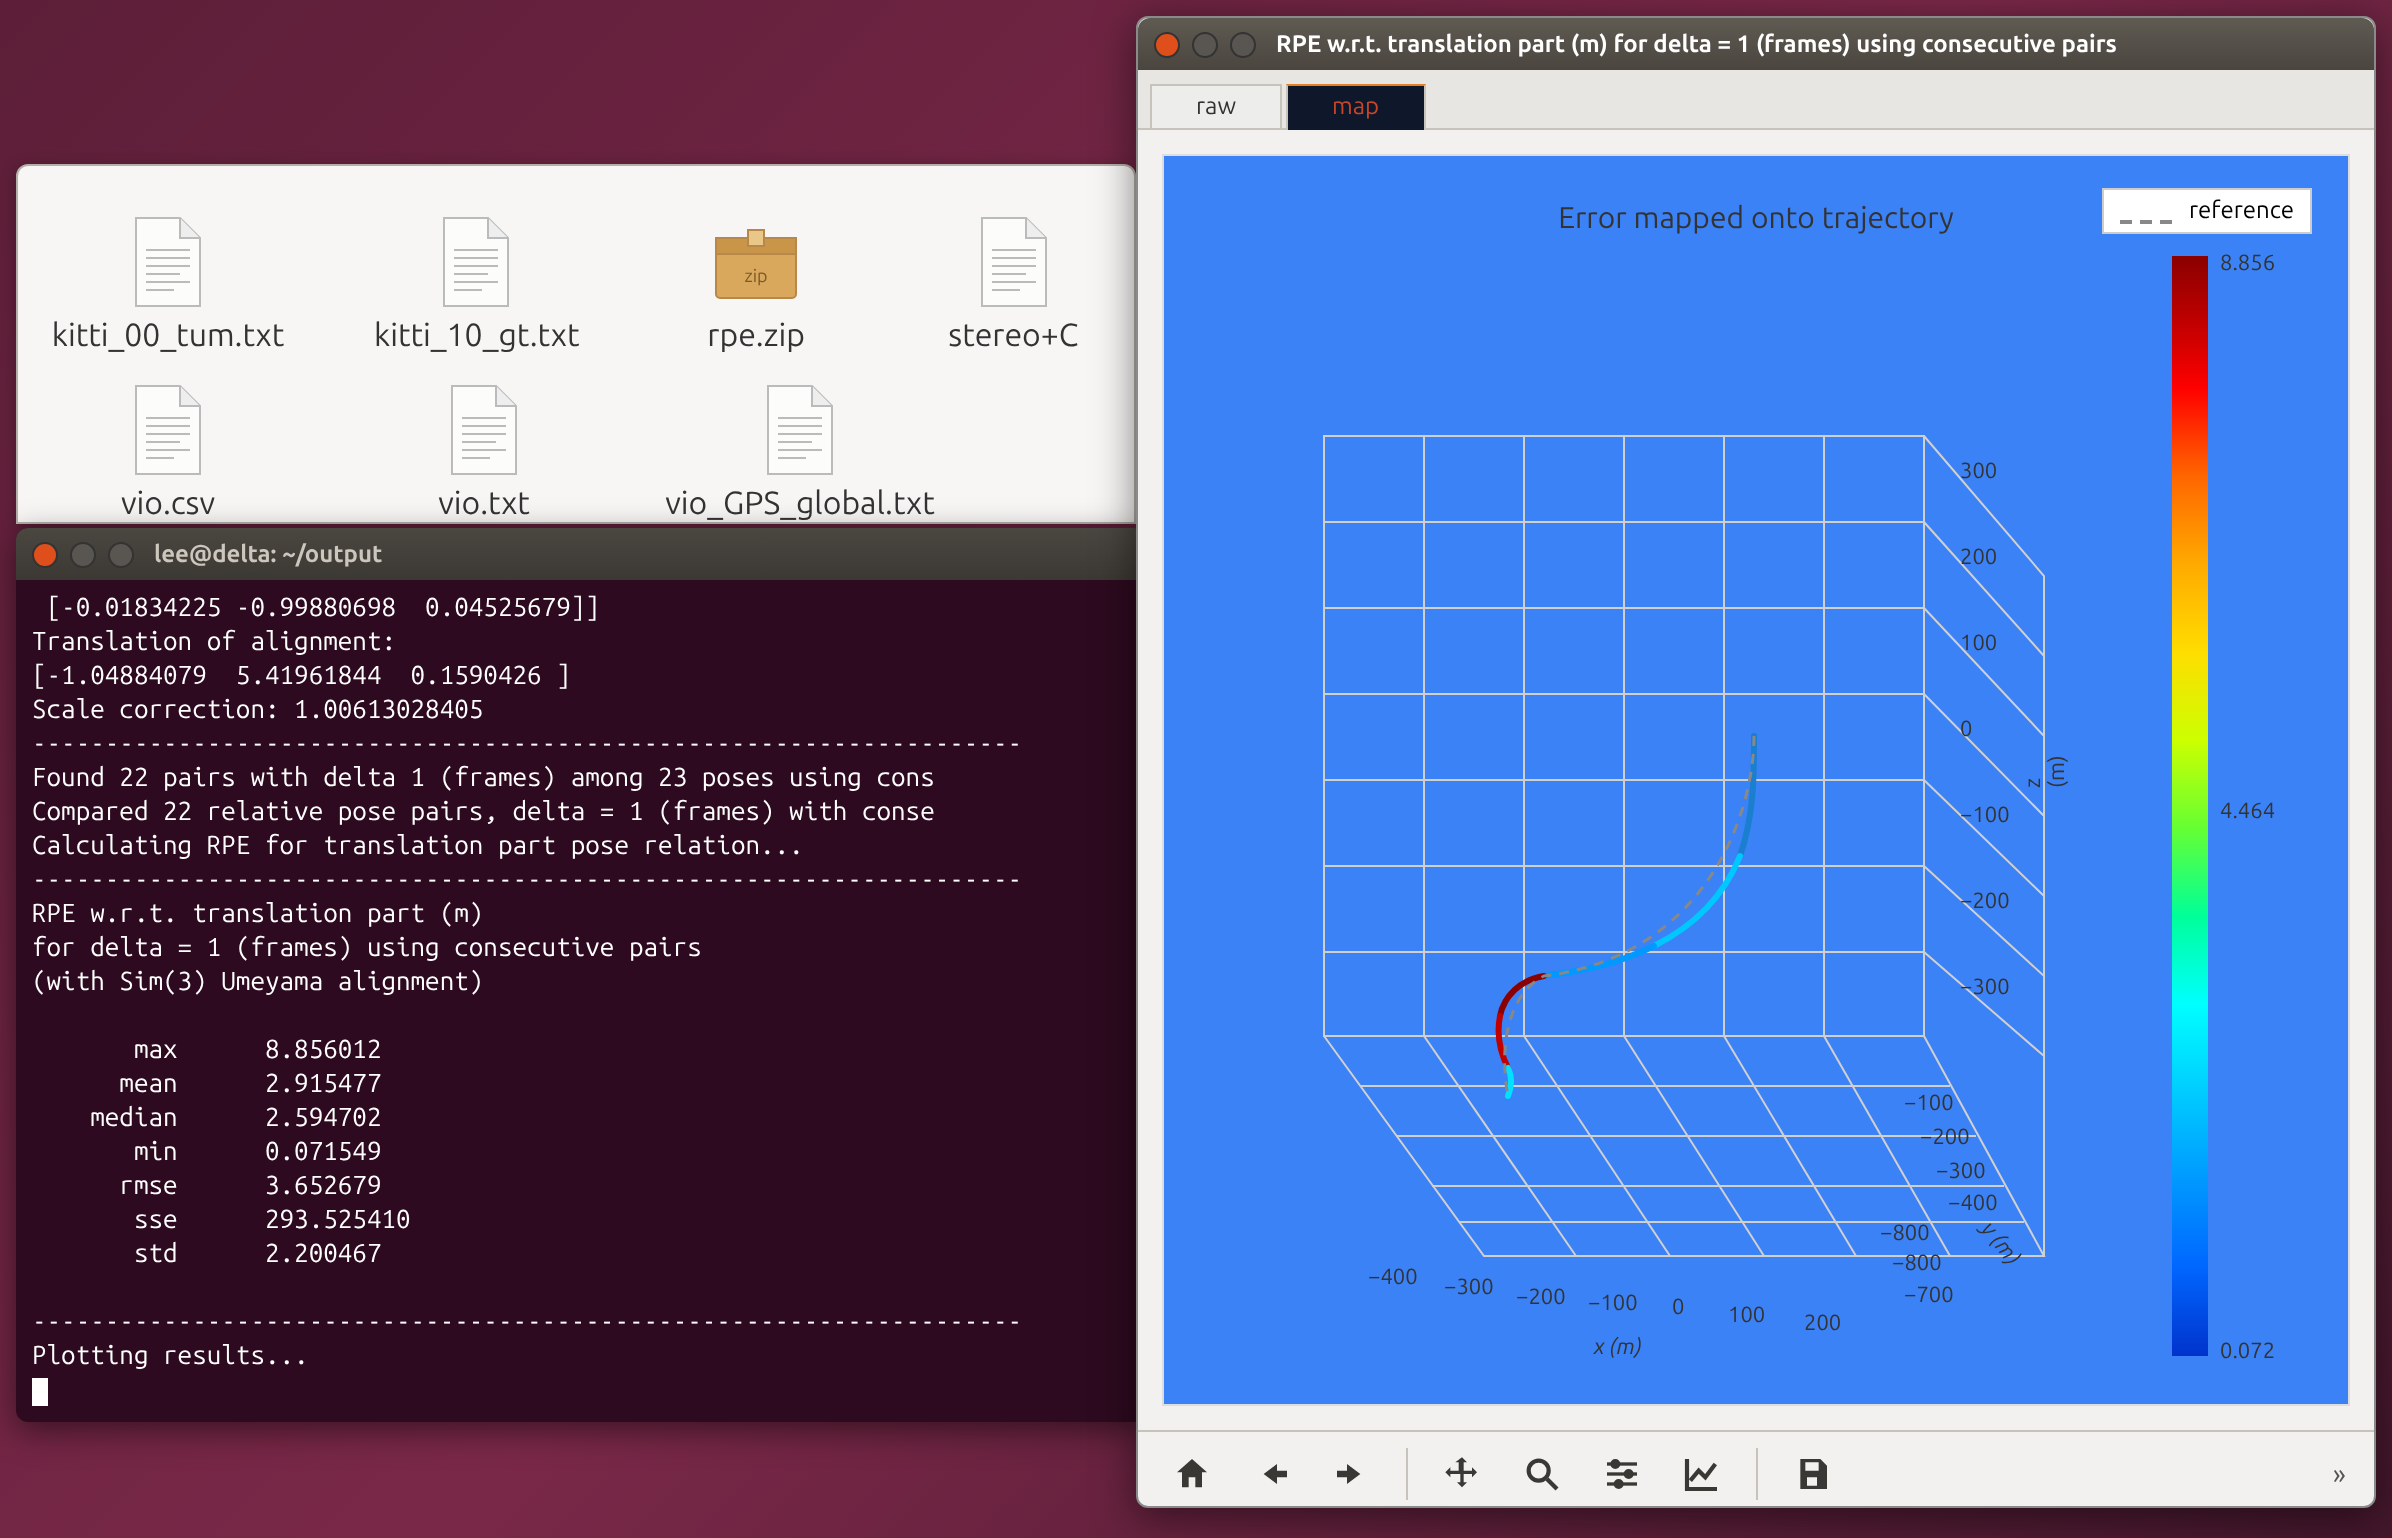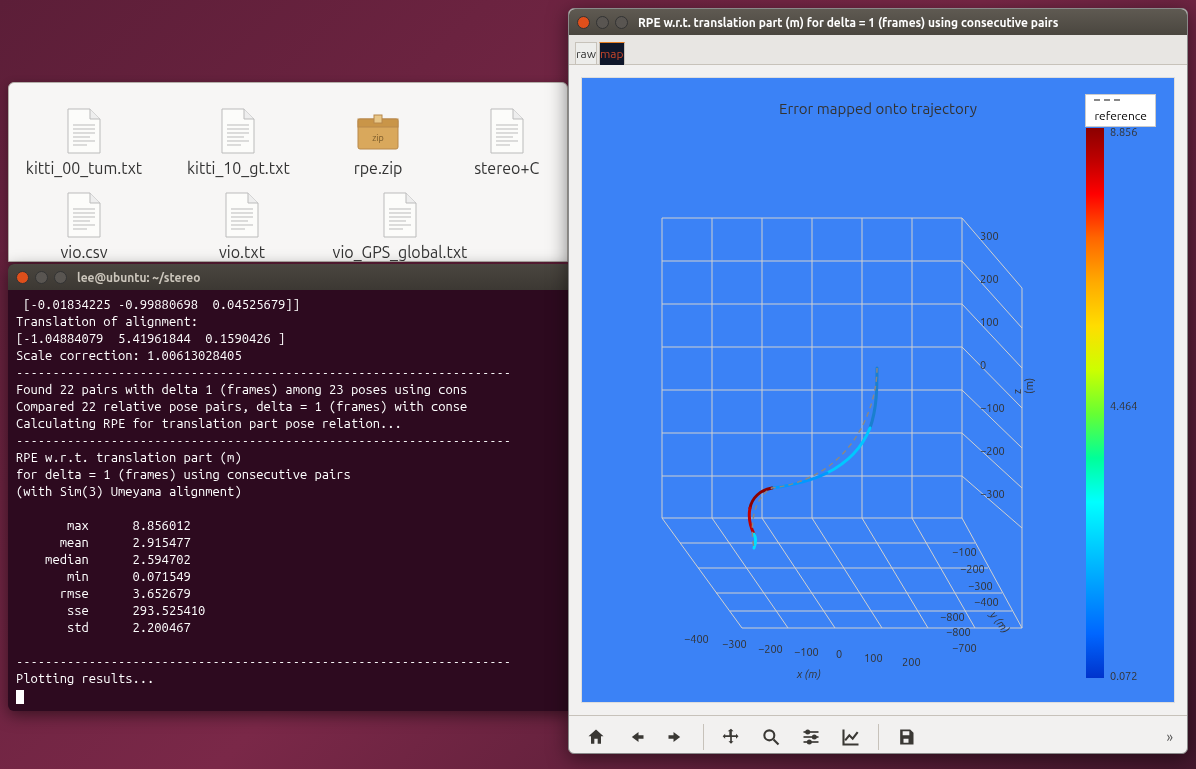--- a/index.html
+++ b/index.html
@@ -47,28 +47,28 @@
   box-shadow: 0 4px 20px rgba(0,0,0,0.5);
 }
 .plot-titlebar {
   height: 26px; background: linear-gradient(#5f5a52,#4a463f);
   display: flex; align-items: center; padding: 0 8px; gap: 6px;
   border-radius: 6px 6px 0 0;
 }
 .plot-title { color: #fff; font-size: 12px; font-weight: bold; margin-left: 4px; white-space: nowrap; overflow: hidden; }
 
 .tabstrip { height: 30px; background: #e8e6e3; border-bottom: 1px solid #c7c2ba; display: flex; align-items: flex-end; padding-left: 6px; }
-.tab { padding: 4px 0; font-size: 12px; color: #333; background: #ededeb; border: 1px solid #c7c2ba; border-bottom: none; margin-right: 2px; cursor: pointer; }
+.tab { padding: 4px 22px; font-size: 12px; color: #333; background: #ededeb; border: 1px solid #c7c2ba; border-bottom: none; margin-right: 2px; cursor: pointer; }
 .tab.active { background: #0f172a; color: #c7462a; border-top: 1px solid #e67e22; padding-bottom: 5px; margin-bottom:-1px; }
 
 .plot-area { background: #3b82f6; margin: 12px; height: 626px; position: relative; border: 1px solid #ddd; overflow:hidden;}
 .legend {
   position: absolute; top: 16px; right: 18px; background: #fff;
   border: 1px solid #ccc; padding: 4px 8px; font-size: 12px;
-  display: flex; align-items: flex-start; gap: 8px; z-index:5;flex-direction:column;
+  display: flex; align-items: flex-end; gap: 8px; z-index:5;
 }
 .legend-line { width: 26px; border-top: 2px dashed #888; }
 .chart-title { position: absolute; top: 22px; left: 50%; transform: translateX(-50%); font-size: 15px; color: #333; }
 
 .axes3d {
   position: absolute; left: 40px; top: 70px; width: 410px; height: 530px;
 }
 
 .colorbar { position: absolute; right: 18px; top: 50px; width: 70px; height: 560px; display:flex;text-align:center; }
 .cbar {
@@ -216,21 +216,21 @@
         </div>
       </div>
   </div>
 </div>
 
 <div class="term-window">
   <div class="term-titlebar">
     <div class="tb-btn tb-close"></div>
     <div class="tb-btn"></div>
     <div class="tb-btn"></div>
-    <div class="term-title">lee@ubuntu: ~/stereo</div>
+    <div class="term-title">lee@delta: ~/output</div>
   </div>
   <div class="term-body"><span> [-0.01834225 -0.99880698  0.04525679]]
 Translation of alignment:
 [-1.04884079  5.41961844  0.1590426 ]
 Scale correction: 1.00613028405
 --------------------------------------------------------------------
 Found 22 pairs with delta 1 (frames) among 23 poses using cons
 Compared 22 relative pose pairs, delta = 1 (frames) with conse
 Calculating RPE for translation part pose relation...
 --------------------------------------------------------------------

